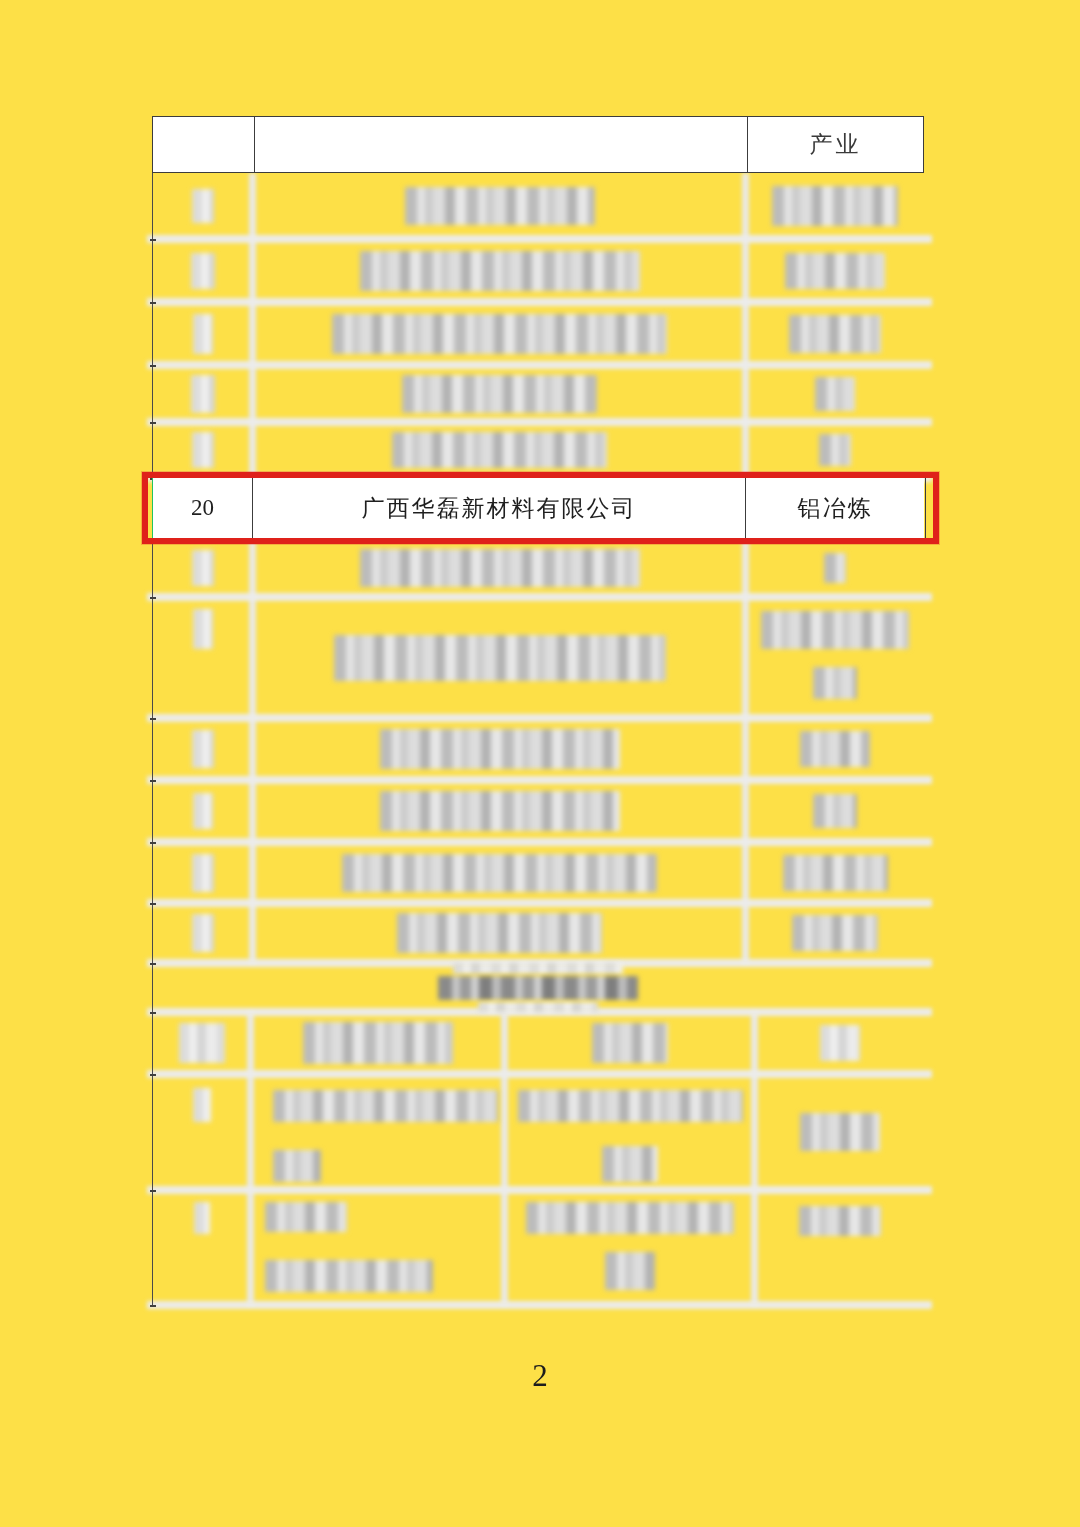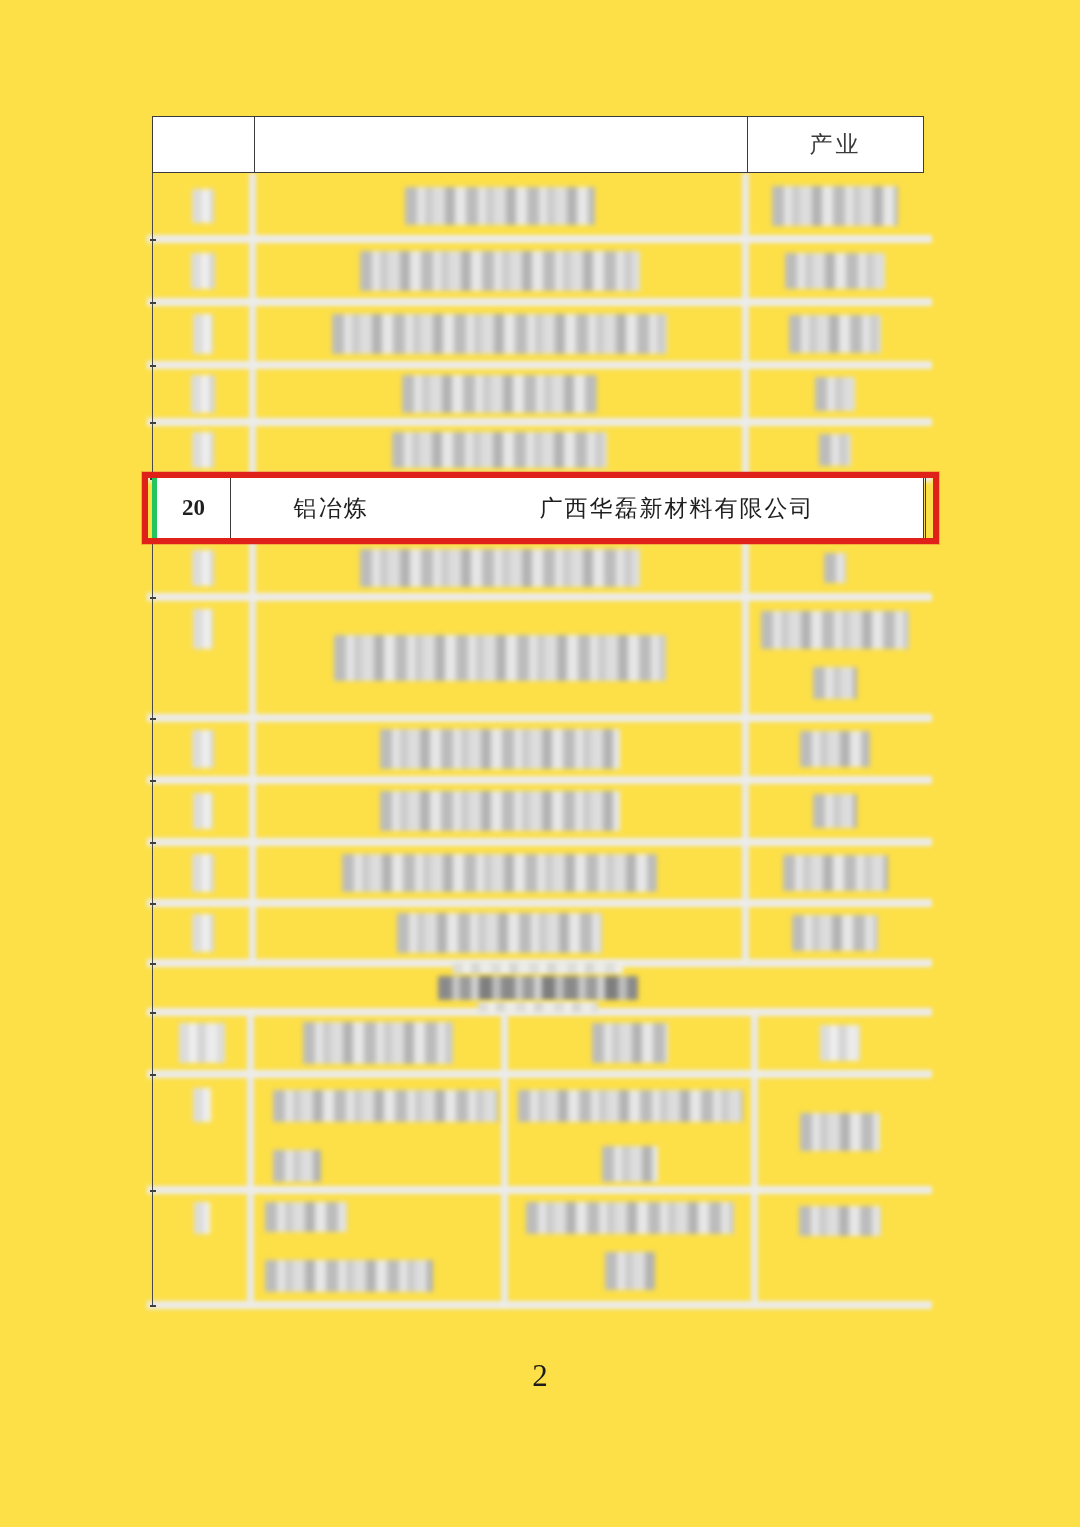--- a/index.html
+++ b/index.html
@@ -49,21 +49,21 @@
   .t-light { background:repeating-linear-gradient(90deg,#dcdcdc 0 10px,#efefef 10px 18px,#d5d5d5 18px 27px,#ececec 27px 38px); }
   .t-med   { background:repeating-linear-gradient(90deg,#bcbcbc 0 12px,#e3e3e3 12px 20px,#cccccc 20px 28px,#dddddd 28px 40px,#b3b3b3 40px 50px,#e7e7e7 50px 61px); }
   .t-dark  { background:repeating-linear-gradient(90deg,#8a8a8a 0 14px,#c6c6c6 14px 22px,#9b9b9b 22px 33px,#d0d0d0 33px 41px,#7e7e7e 41px 54px,#bdbdbd 54px 63px); }
 
   
   .hl-row {
     position:relative; display:flex; width:772px; height:60px;
     background:#ffffff; z-index:5; align-items:stretch;
   }
   .hl-cell { display:flex; align-items:center; justify-content:center; font-size:23px; color:#1f1f1f; }
-  .hl-c1 { width:79px; border-left:5px solid #22c55e;font-weight:bold; }
+  .hl-c1 { width:101px; border-left:1px solid #22c55e; }
   .hl-c2 { width:493px; letter-spacing:2px; }
   .hl-c3 { flex:1; letter-spacing:2px; }
   .hl-c1, .hl-c2 { border-right:1px solid #3c3c3c; }
   .hl-row .right-edge { position:absolute; right:-2px; top:0; bottom:0; width:1px; background:#3c3c3c; }
   .hl-frame {
     position:absolute; left:-10px; right:-15px; top:-6px; bottom:-6px;
     border:6px solid #df211a; z-index:7; pointer-events:none;
     box-shadow:0 0 0 1px rgba(223,33,26,.25);
   }
 
@@ -159,22 +159,22 @@
           <div class="rcell" style="width: 178px;">
             <div class="blk t-med" style="width: 32px; height: 32px;"></div>
           </div>
           <div class="rsep"></div>
           <div class="tick"></div>
         </div>
       </div>
 
     <div class="hl-row">
       <div class="hl-cell hl-c1">20</div>
+      <div class="hl-cell hl-c2">广西华磊新材料有限公司</div>
       <div class="hl-cell hl-c3">铝冶炼</div>
-      <div class="hl-cell hl-c2">广西华磊新材料有限公司</div>
       <div class="right-edge"></div>
       <div class="hl-frame"></div>
     </div>
 
     <div id="t1-below">
         <div class="rrow" style="height: 59px;">
           <div class="rcell" style="width: 101px;">
             <div class="blk t-light" style="width: 22px; height: 36px;"></div>
           </div>
           <div class="rcell" style="width: 493px;">

